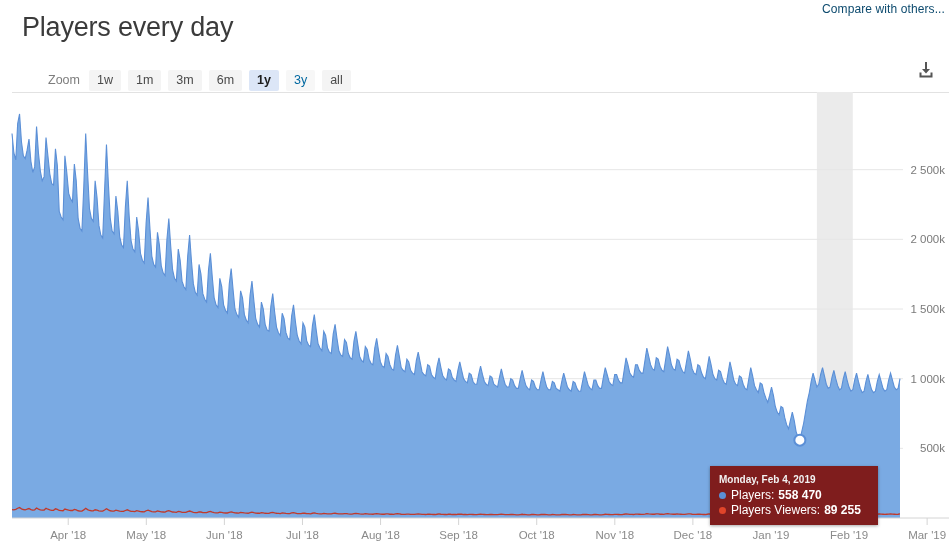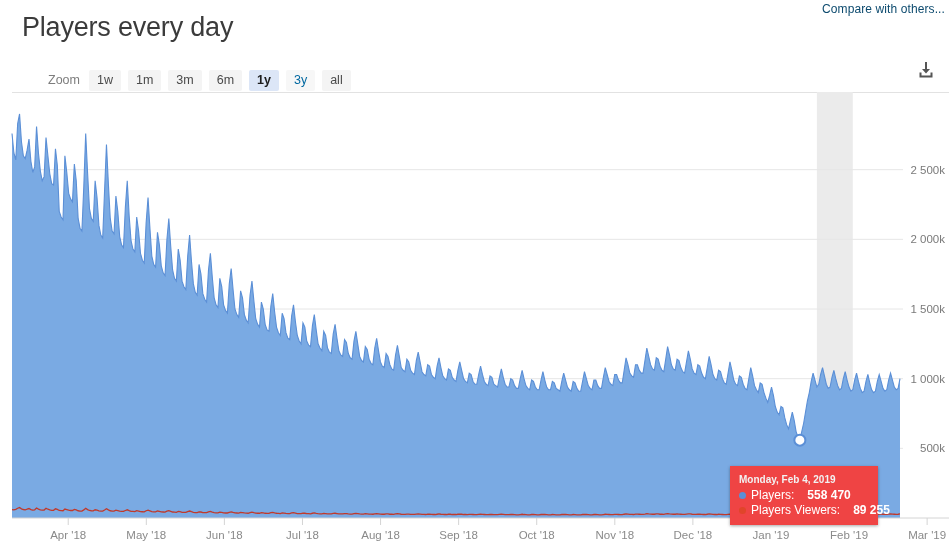--- a/index.html
+++ b/index.html
@@ -116,24 +116,24 @@
   .chart-svg {
     position: absolute;
     left: 0;
     top: 0;
     display: block;
   }
 
   
   .tooltip {
     position: absolute;
-    left: 730px;
+    left: 710px;
     top: 466px;
-    width: 148px;
-    background: #ef4444;
+    width: 168px;
+    background: #7f1d1d;
     color: #ffffff;
     padding: 6px 9px 7px 9px;
     font-size: 11.5px;
     line-height: 15px;
     z-index: 30;
     box-shadow: 0 1px 3px rgba(0,0,0,0.35);
   }
   .tt-date {
     font-size: 10px;
     font-weight: bold;
@@ -149,21 +149,21 @@
   }
   .tt-dot {
     width: 7px; height: 7px;
     border-radius: 50%;
     margin-right: 5px;
     flex: 0 0 auto;
   }
   .tt-dot.blue { background: #5b8fd6; }
   .tt-dot.red { background: #e0452a; }
   .tt-name { font-weight: normal; text-align: center; }
-  .tt-val { font-weight: bold; margin-left: 13px; }
+  .tt-val { font-weight: bold; margin-left: 4px; }
 
   .axis-label {
     font-size: 11.5px;
     fill: #8a8a8a;
     font-family: "Liberation Sans", sans-serif;
   }
   .ylabel-txt {
     font-size: 11.5px;
     fill: #7a7a7a;
     font-family: "Liberation Sans", sans-serif;

